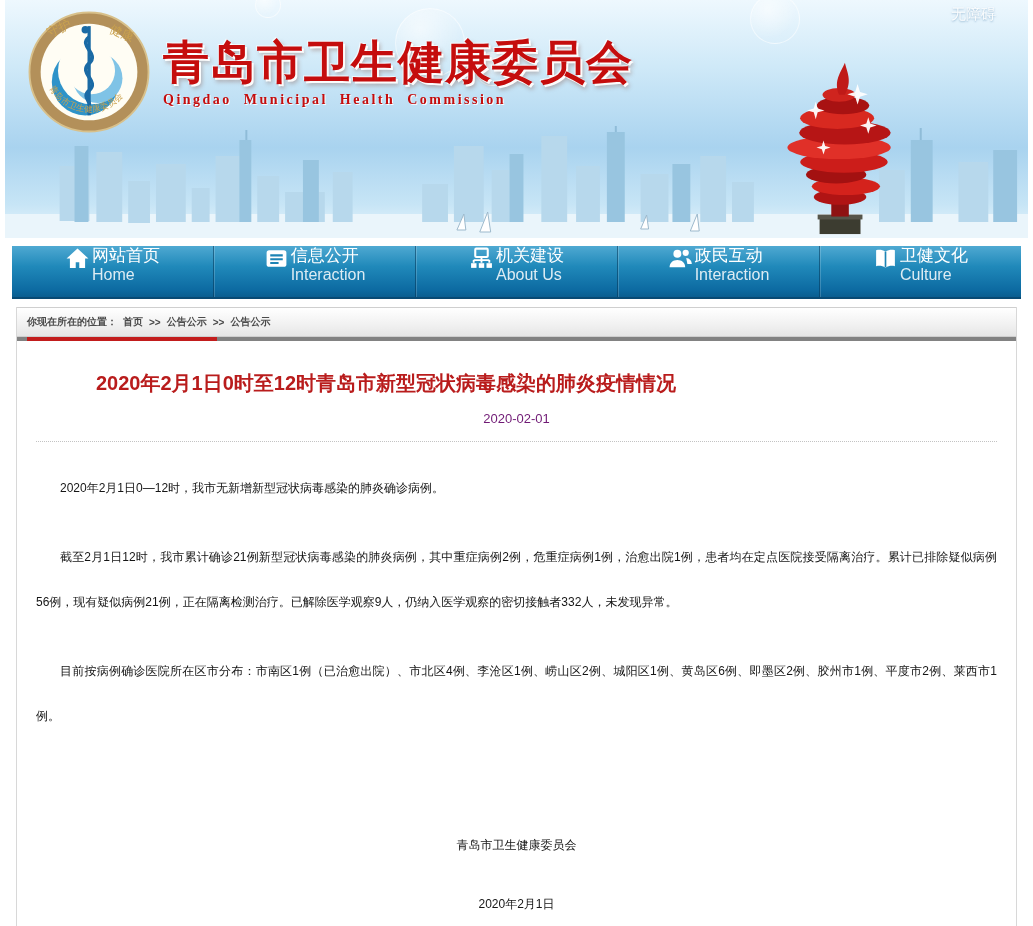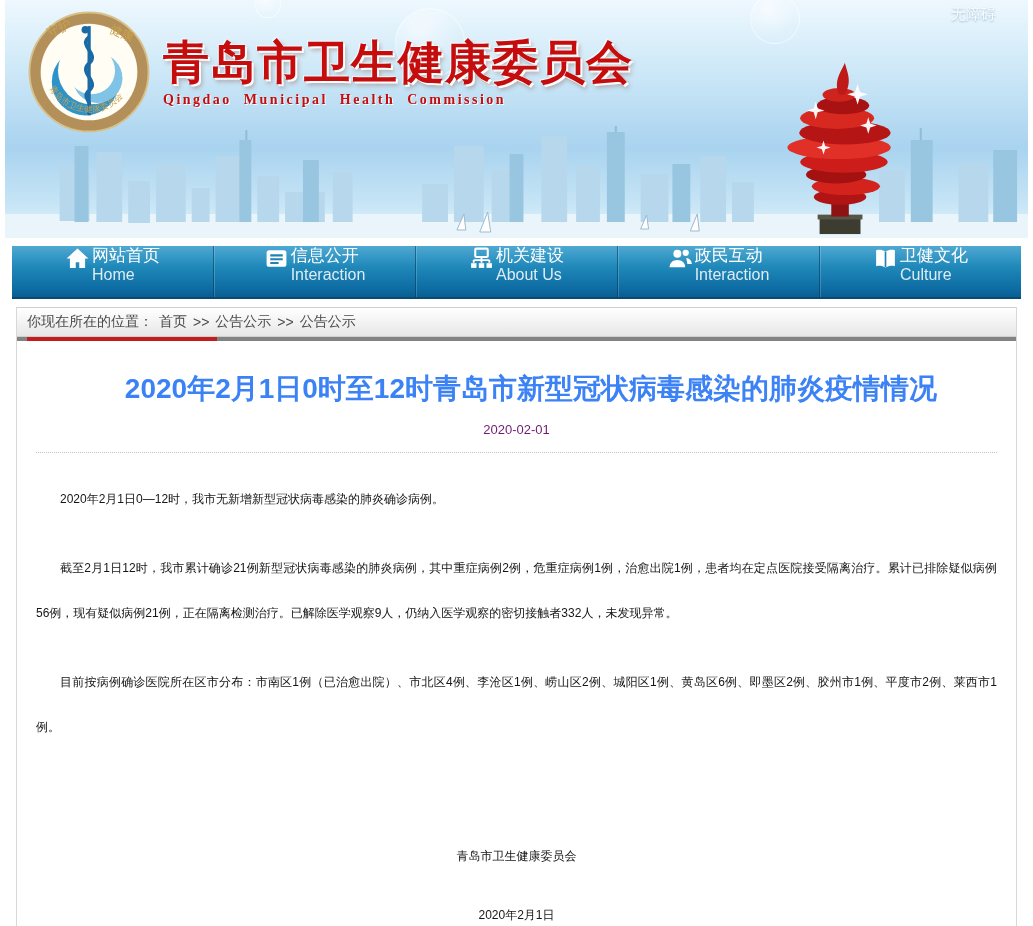--- a/index.html
+++ b/index.html
@@ -64,30 +64,30 @@
   
   .main {
     margin:8px 16px 0 16px;
     border-left:1px solid #d8d8d8; border-right:1px solid #d8d8d8;
     min-height:660px; background:#fff;
   }
   .breadcrumb-bar {
     height:30px; display:flex; align-items:center; gap:6px;
     background:linear-gradient(180deg,#ffffff 0%,#f2f2f2 55%,#e6e6e6 100%);
     border-top:1px solid #cfcfcf; border-bottom:1px solid #cfcfcf;
-    padding-left:10px; font-size:14px; color:#4a4a4a;
+    padding-left:10px; font-size:10px; color:#4a4a4a;font-weight:bold;
   }
   .breadcrumb-bar a { color:#4a4a4a; text-decoration:none; cursor:pointer; }
   .crumb-line { height:4px; background:#828282; position:relative; }
   .crumb-red { position:absolute; left:10px; top:0; width:190px; height:4px; background:#c21d1d; }
 
   .article { padding:0 19px; }
   .article-title {
-    margin:28px 60px 14px 60px; text-align:right;
-    font-size:28px; font-weight:bold; color:#3b82f6; line-height:1.4;
+    margin:28px 60px 14px 60px; text-align:left;
+    font-size:20px; font-weight:bold; color:#b91c1c; line-height:1.4;
   }
   .article-date { text-align:center; color:#701a75; font-size:13px; margin-bottom:15px; }
   .article-divider { border-bottom:1px dotted #c3c3c3; height:1px; margin-bottom:6px; }
   .article p {
     font-size:12px; line-height:45px; color:#151515;
     text-indent:2em; text-align:justify; margin:24px 0;
   }
   .article .sig { text-indent:0; text-align:center; margin:84px 0 0 0; }
   .article .sigdate { text-indent:0; text-align:center; margin:14px 0 40px 0; }
 </style>

